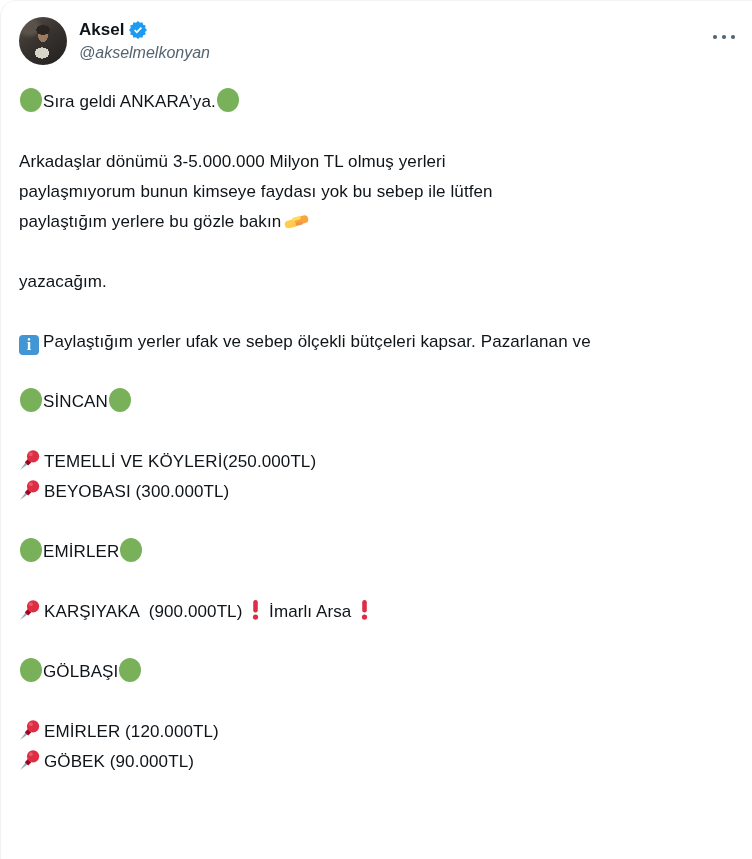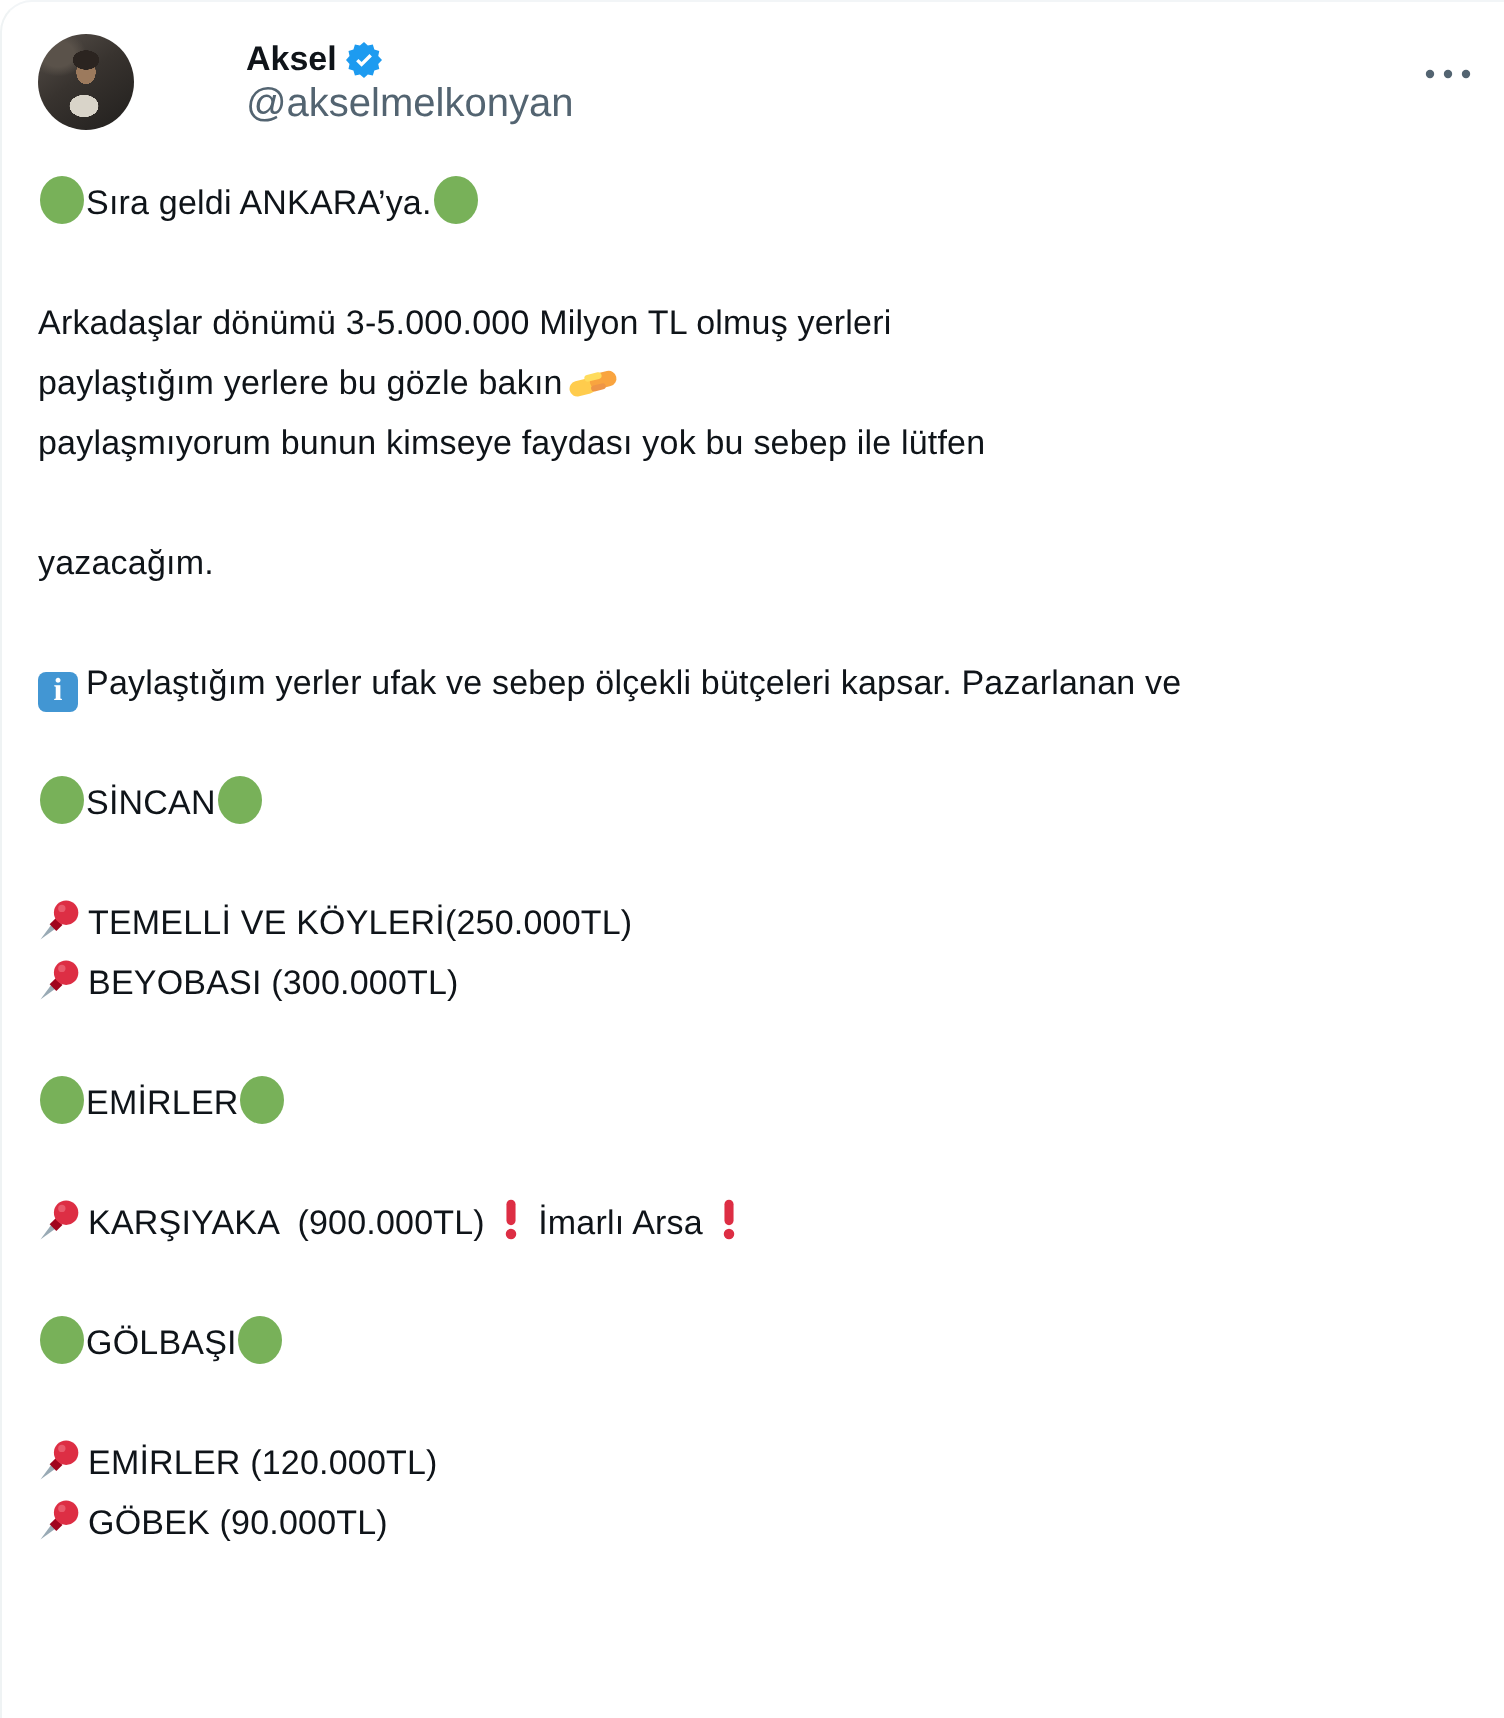--- a/index.html
+++ b/index.html
@@ -12,40 +12,40 @@
     box-sizing:border-box;
     width:752px;min-height:859px;
     background:#fff;
     border-left:1px solid var(--border,#eff3f4);
     border-top:1px solid #f2f5f7;
     border-radius:16px 0 0 0;
     padding:16px 18px 24px 18px;
     position:relative;
   }
   
-  .header{display:flex;align-items:flex-start;position:relative;gap:44px;}
+  .header{display:flex;align-items:flex-start;position:relative;}
   .avatar{
     width:48px;height:48px;border-radius:50%;flex:0 0 48px;
     cursor:pointer;
     background:
       radial-gradient(ellipse 11px 8px at 24px 13px, #2b2420 60%, rgba(0,0,0,0) 61%),
       radial-gradient(ellipse 8px 10px at 24px 19px, #9c7a5d 60%, rgba(0,0,0,0) 61%),
       radial-gradient(ellipse 13px 10px at 23px 36px, #d9d4c9 55%, rgba(0,0,0,0) 56%),
       radial-gradient(ellipse 20px 16px at 10px 10px, #5a524a 40%, rgba(0,0,0,0) 70%),
       linear-gradient(145deg,#564f49 0%,#38332f 45%,#211f1d 100%);
   }
   .id-block{margin-left:12px;padding-top:2px;}
   .name-row{display:flex;align-items:center;}
   .display-name{
     font-size:17px;font-weight:700;color:var(--ink,#0f1419);
     line-height:21px;cursor:pointer;
   }
   .verified{margin-left:4px;display:inline-flex;align-items:center;}
   .handle{
-    font-size:20px;color:var(--muted,#536471);line-height:21px;margin-top:2px;cursor:pointer;
+    font-size:16px;color:var(--muted,#536471);line-height:21px;margin-top:2px;cursor:pointer;font-style:italic;
   }
   .more-btn{
     position:absolute;right:-2px;top:8px;
     width:34px;height:24px;display:flex;align-items:center;justify-content:flex-end;
     cursor:pointer;border:none;background:transparent;padding:0;
   }
   
   .tweet-body{margin-top:22px;}
   .para{
     margin:12px 0 30px 0;
@@ -105,27 +105,27 @@
       </span>
     </button>
   </div>
 
   <div class="tweet-body">
       <p class="para">
         <span class="line"><span class="em em-green-circle"></span><span class="seg">Sıra geldi ANKARA’ya.</span><span class="em em-green-circle"></span></span>
       </p>
       <p class="para">
         <span class="line"><span class="seg">Arkadaşlar dönümü 3-5.000.000 Milyon TL olmuş yerleri</span></span>
+        <span class="line"><span class="seg">paylaşmıyorum bunun kimseye faydası yok bu sebep ile lütfen</span></span>
         <span class="line"><span class="seg">paylaştığım yerlere bu gözle bakın</span><span class="em em-handshake"><svg viewBox="0 0 40 30" aria-hidden="true">
               <rect x="1" y="14" width="20" height="11.5" rx="5.7" fill="var(--hand-yellow)" transform="rotate(-14 11 19.7)"></rect>
               <rect x="16" y="8.5" width="20" height="11.5" rx="5.7" fill="#F9A43F" transform="rotate(-14 26 14.2)"></rect>
               <rect x="12" y="9.5" width="13" height="5" rx="2.5" fill="#FFDC5D" transform="rotate(-14 18.5 12)"></rect>
               <rect x="17" y="17.5" width="11" height="4.5" rx="2.2" fill="#EE9547" transform="rotate(-14 22.5 19.7)"></rect>
             </svg></span></span>
-        <span class="line"><span class="seg">paylaşmıyorum bunun kimseye faydası yok bu sebep ile lütfen</span></span>
       </p>
       <p class="para">
         <span class="line"><span class="seg">yazacağım.</span></span>
       </p>
       <p class="para">
         <span class="line"><span class="em em-info">i</span><span class="seg">Paylaştığım yerler ufak ve sebep ölçekli bütçeleri kapsar. Pazarlanan ve</span></span>
       </p>
       <p class="para">
         <span class="line"><span class="em em-green-circle"></span><span class="seg">SİNCAN</span><span class="em em-green-circle"></span></span>
       </p>

